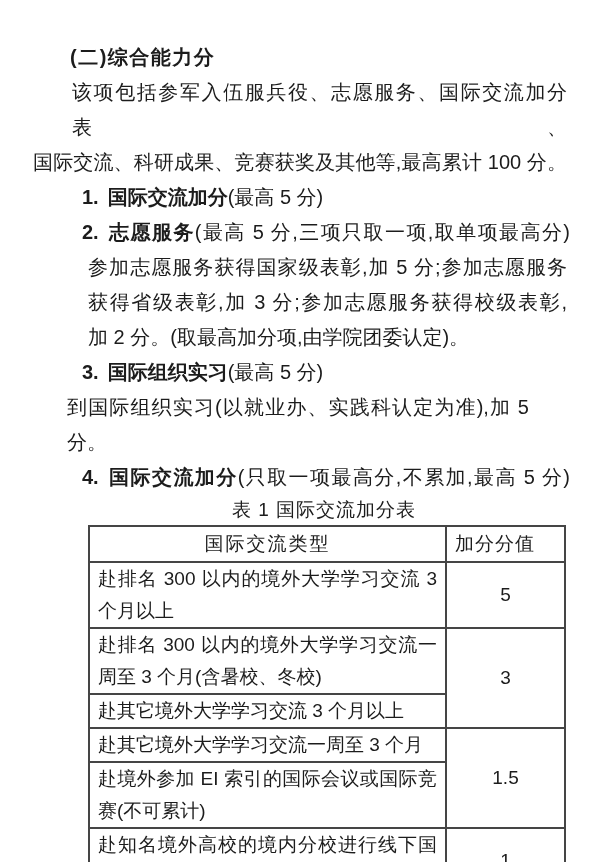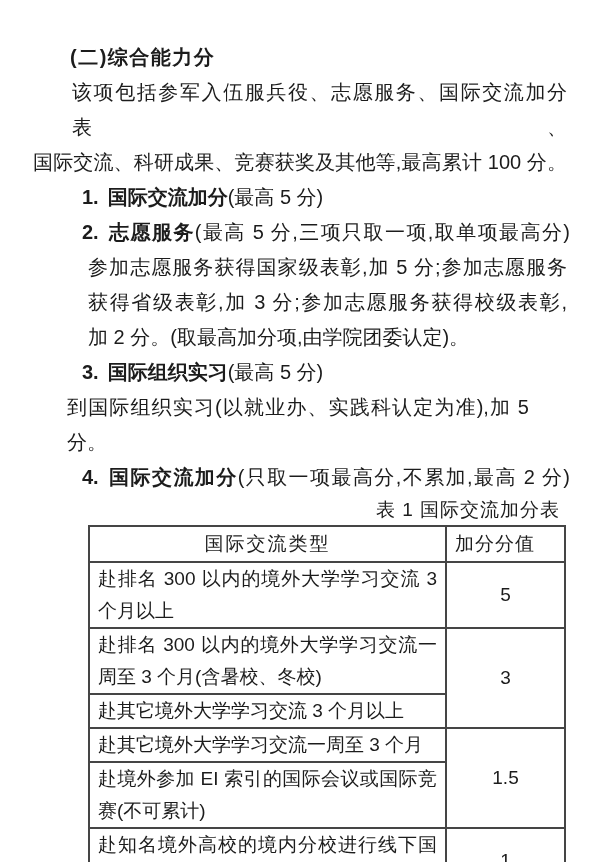--- a/index.html
+++ b/index.html
@@ -17,21 +17,21 @@
   .wline{white-space:normal;}
   .jlast{text-align:justify;text-align-last:justify;white-space:normal;}
   .heading{margin-left:70px;font-weight:bold;letter-spacing:1.5px;}
   .intro1{margin-left:72px;width:495px;}
   .intro2{margin-left:33px;width:534px;}
   .item{margin-left:82px;width:488px;}
   .ibody{margin-left:88px;width:479px;}
   .ibody3{margin-left:67px;width:462px;}
   .inum{font-weight:bold;margin-right:9px;}
   .ititle{font-weight:bold;}
-  .caption{margin-left:88px;width:472px;text-align:right;line-height:30px;height:30px;font-size:19px;letter-spacing:1px;}
+  .caption{margin-left:88px;width:472px;text-align:center;line-height:30px;height:30px;font-size:19px;letter-spacing:1px;}
   table.score{
     margin-left:88px;
     border-collapse:collapse;
     table-layout:fixed;
     width:472px;
     font-size:19px;
   }
   table.score td,table.score th{
     border:2px solid #454545;
     padding:0 8px;
@@ -63,21 +63,21 @@
 
     <div class="line item jlast"><span class="inum">2.</span><span class="ititle">志愿服务</span><span>(最高 5 分,三项只取一项,取单项最高分)</span></div>
     <div class="line ibody jlast">参加志愿服务获得国家级表彰,加 5 分;参加志愿服务</div>
     <div class="line ibody jlast">获得省级表彰,加 3 分;参加志愿服务获得校级表彰,</div>
     <div class="line ibody wline">加 2 分。(取最高加分项,由学院团委认定)。</div>
 
     <div class="line item"><span class="inum">3.</span><span class="ititle">国际组织实习</span><span>(最高 5 分)</span></div>
     <div class="line ibody3 jlast">到国际组织实习(以就业办、实践科认定为准),加 5</div>
     <div class="line ibody3 wline">分。</div>
 
-    <div class="line item jlast"><span class="inum">4.</span><span class="ititle">国际交流加分</span><span>(只取一项最高分,不累加,最高 2 分)</span></div>
+    <div class="line item jlast"><span class="inum">4.</span><span class="ititle">国际交流加分</span><span>(只取一项最高分,不累加,最高 5 分)</span></div>
 
     <div class="caption">表 1 国际交流加分表</div>
 
     <table class="score">
       <tbody>
         <tr class="h34">
           <th class="typeh">国际交流类型</th>
           <th class="scoreh">加分分值</th>
         </tr>
         <tr class="h64">

